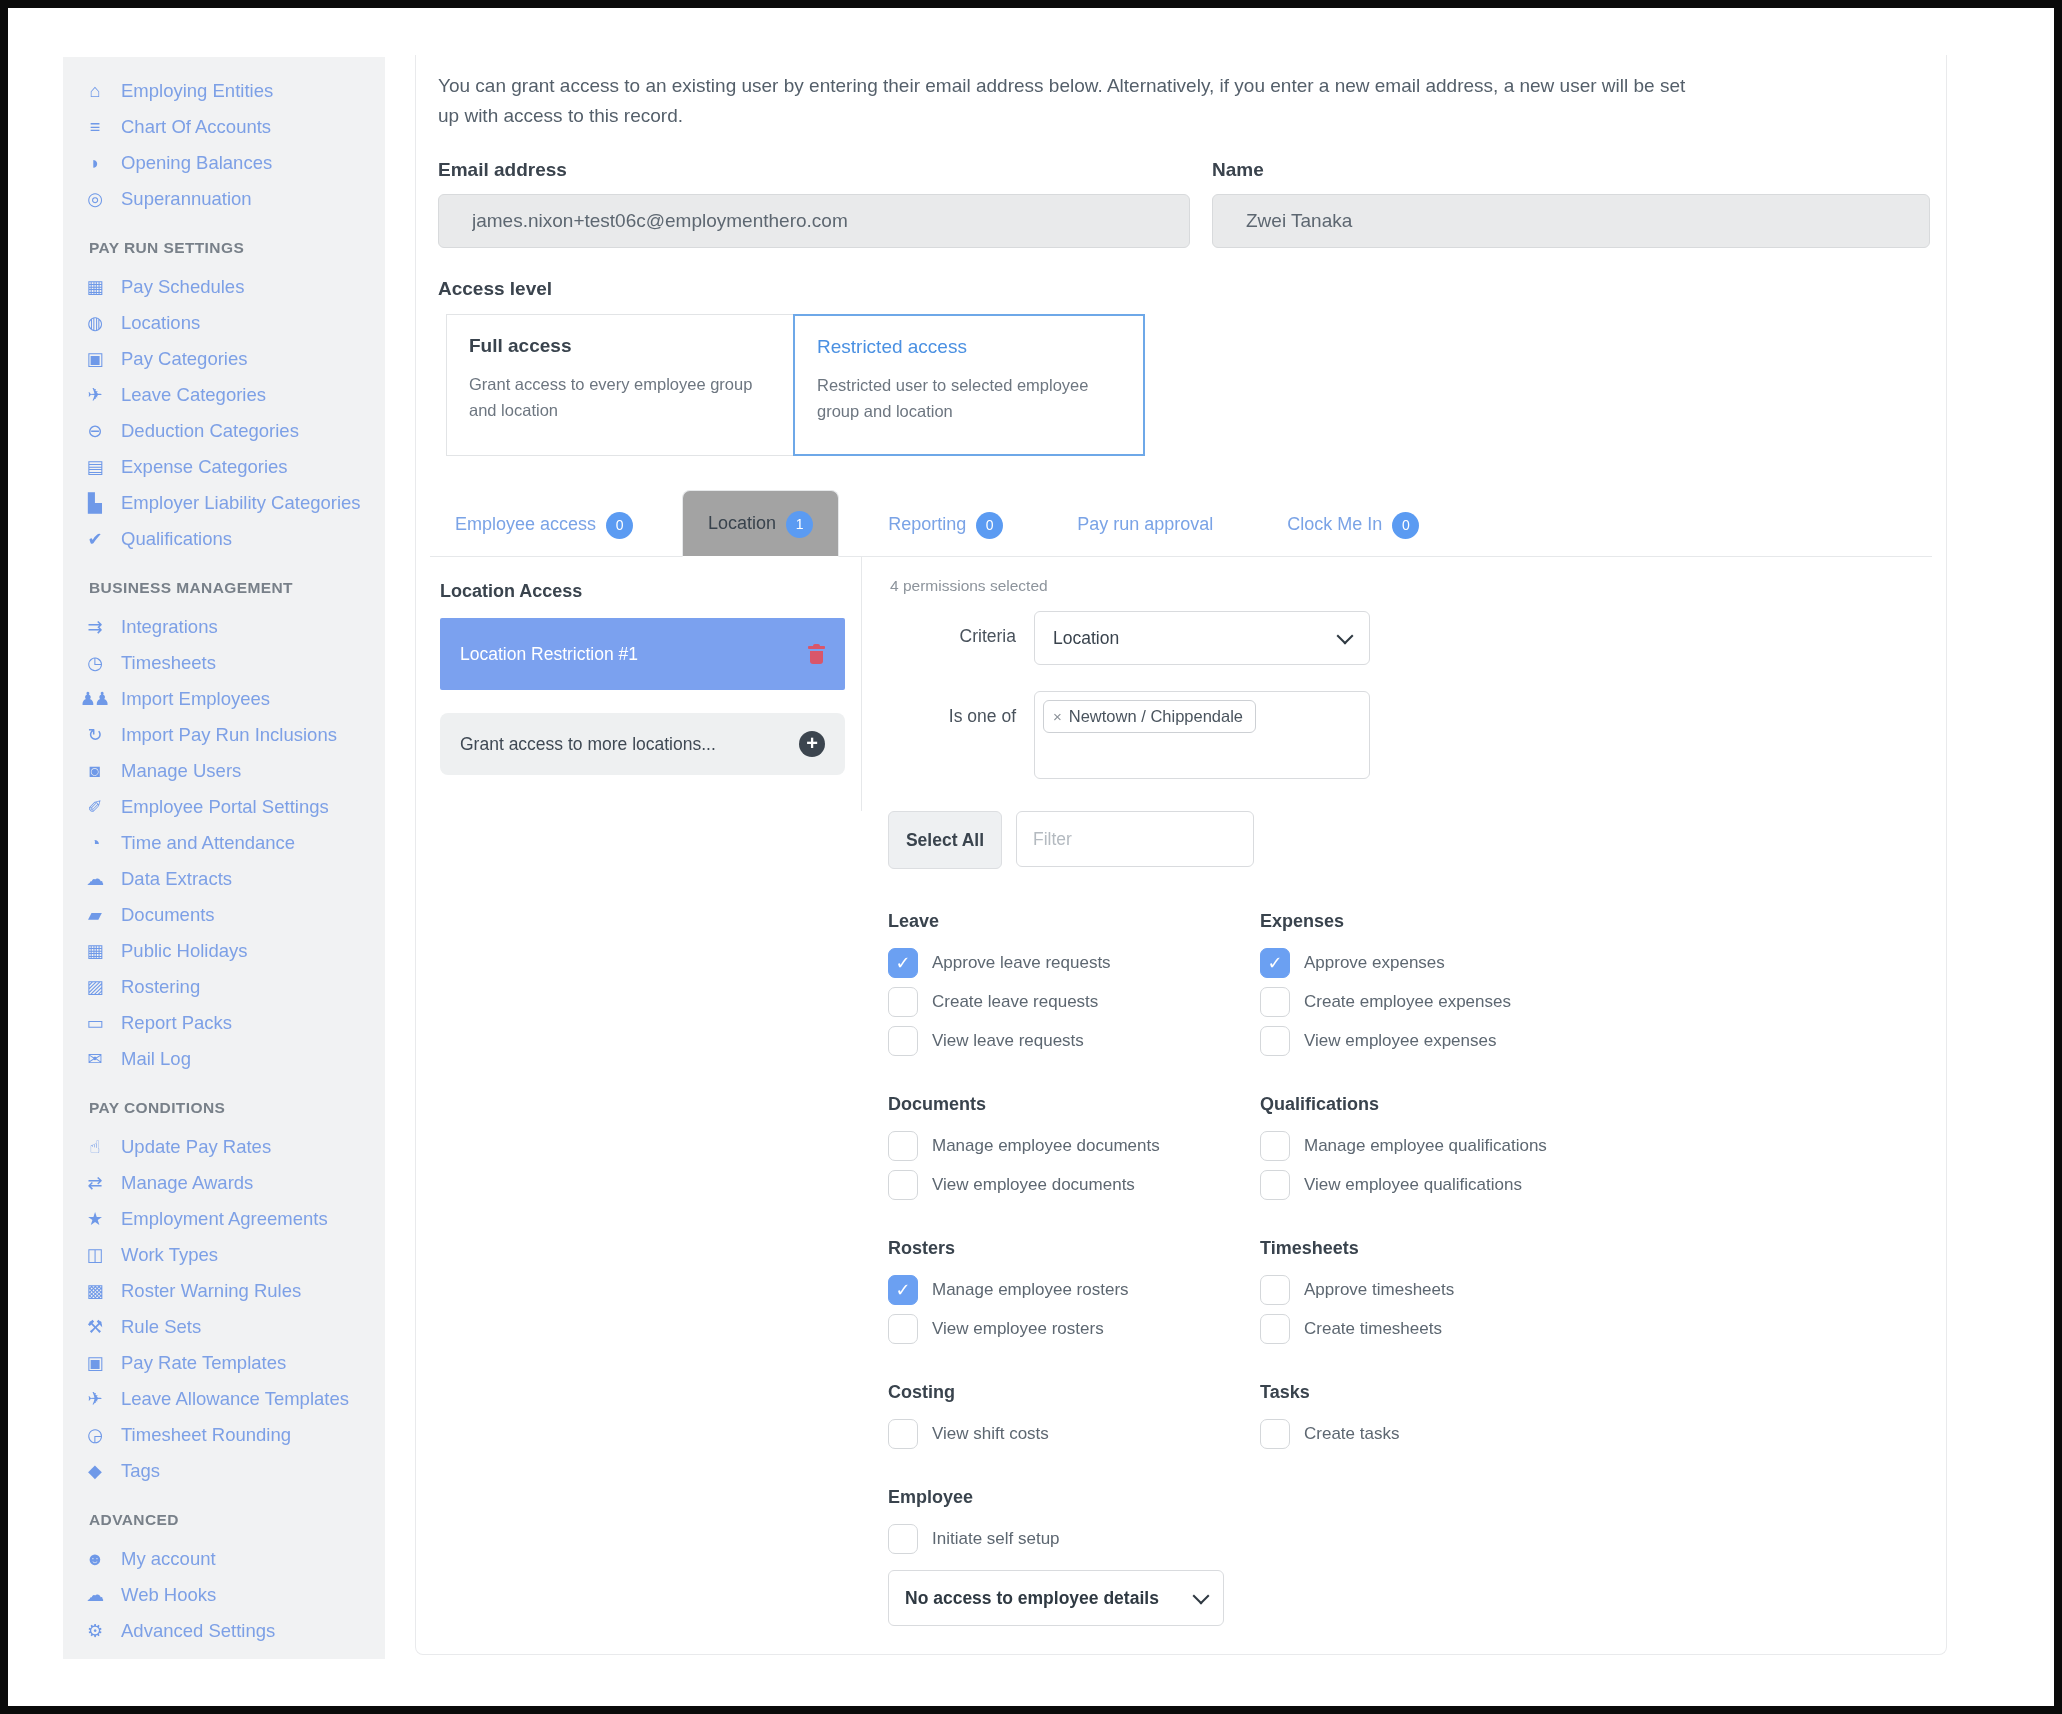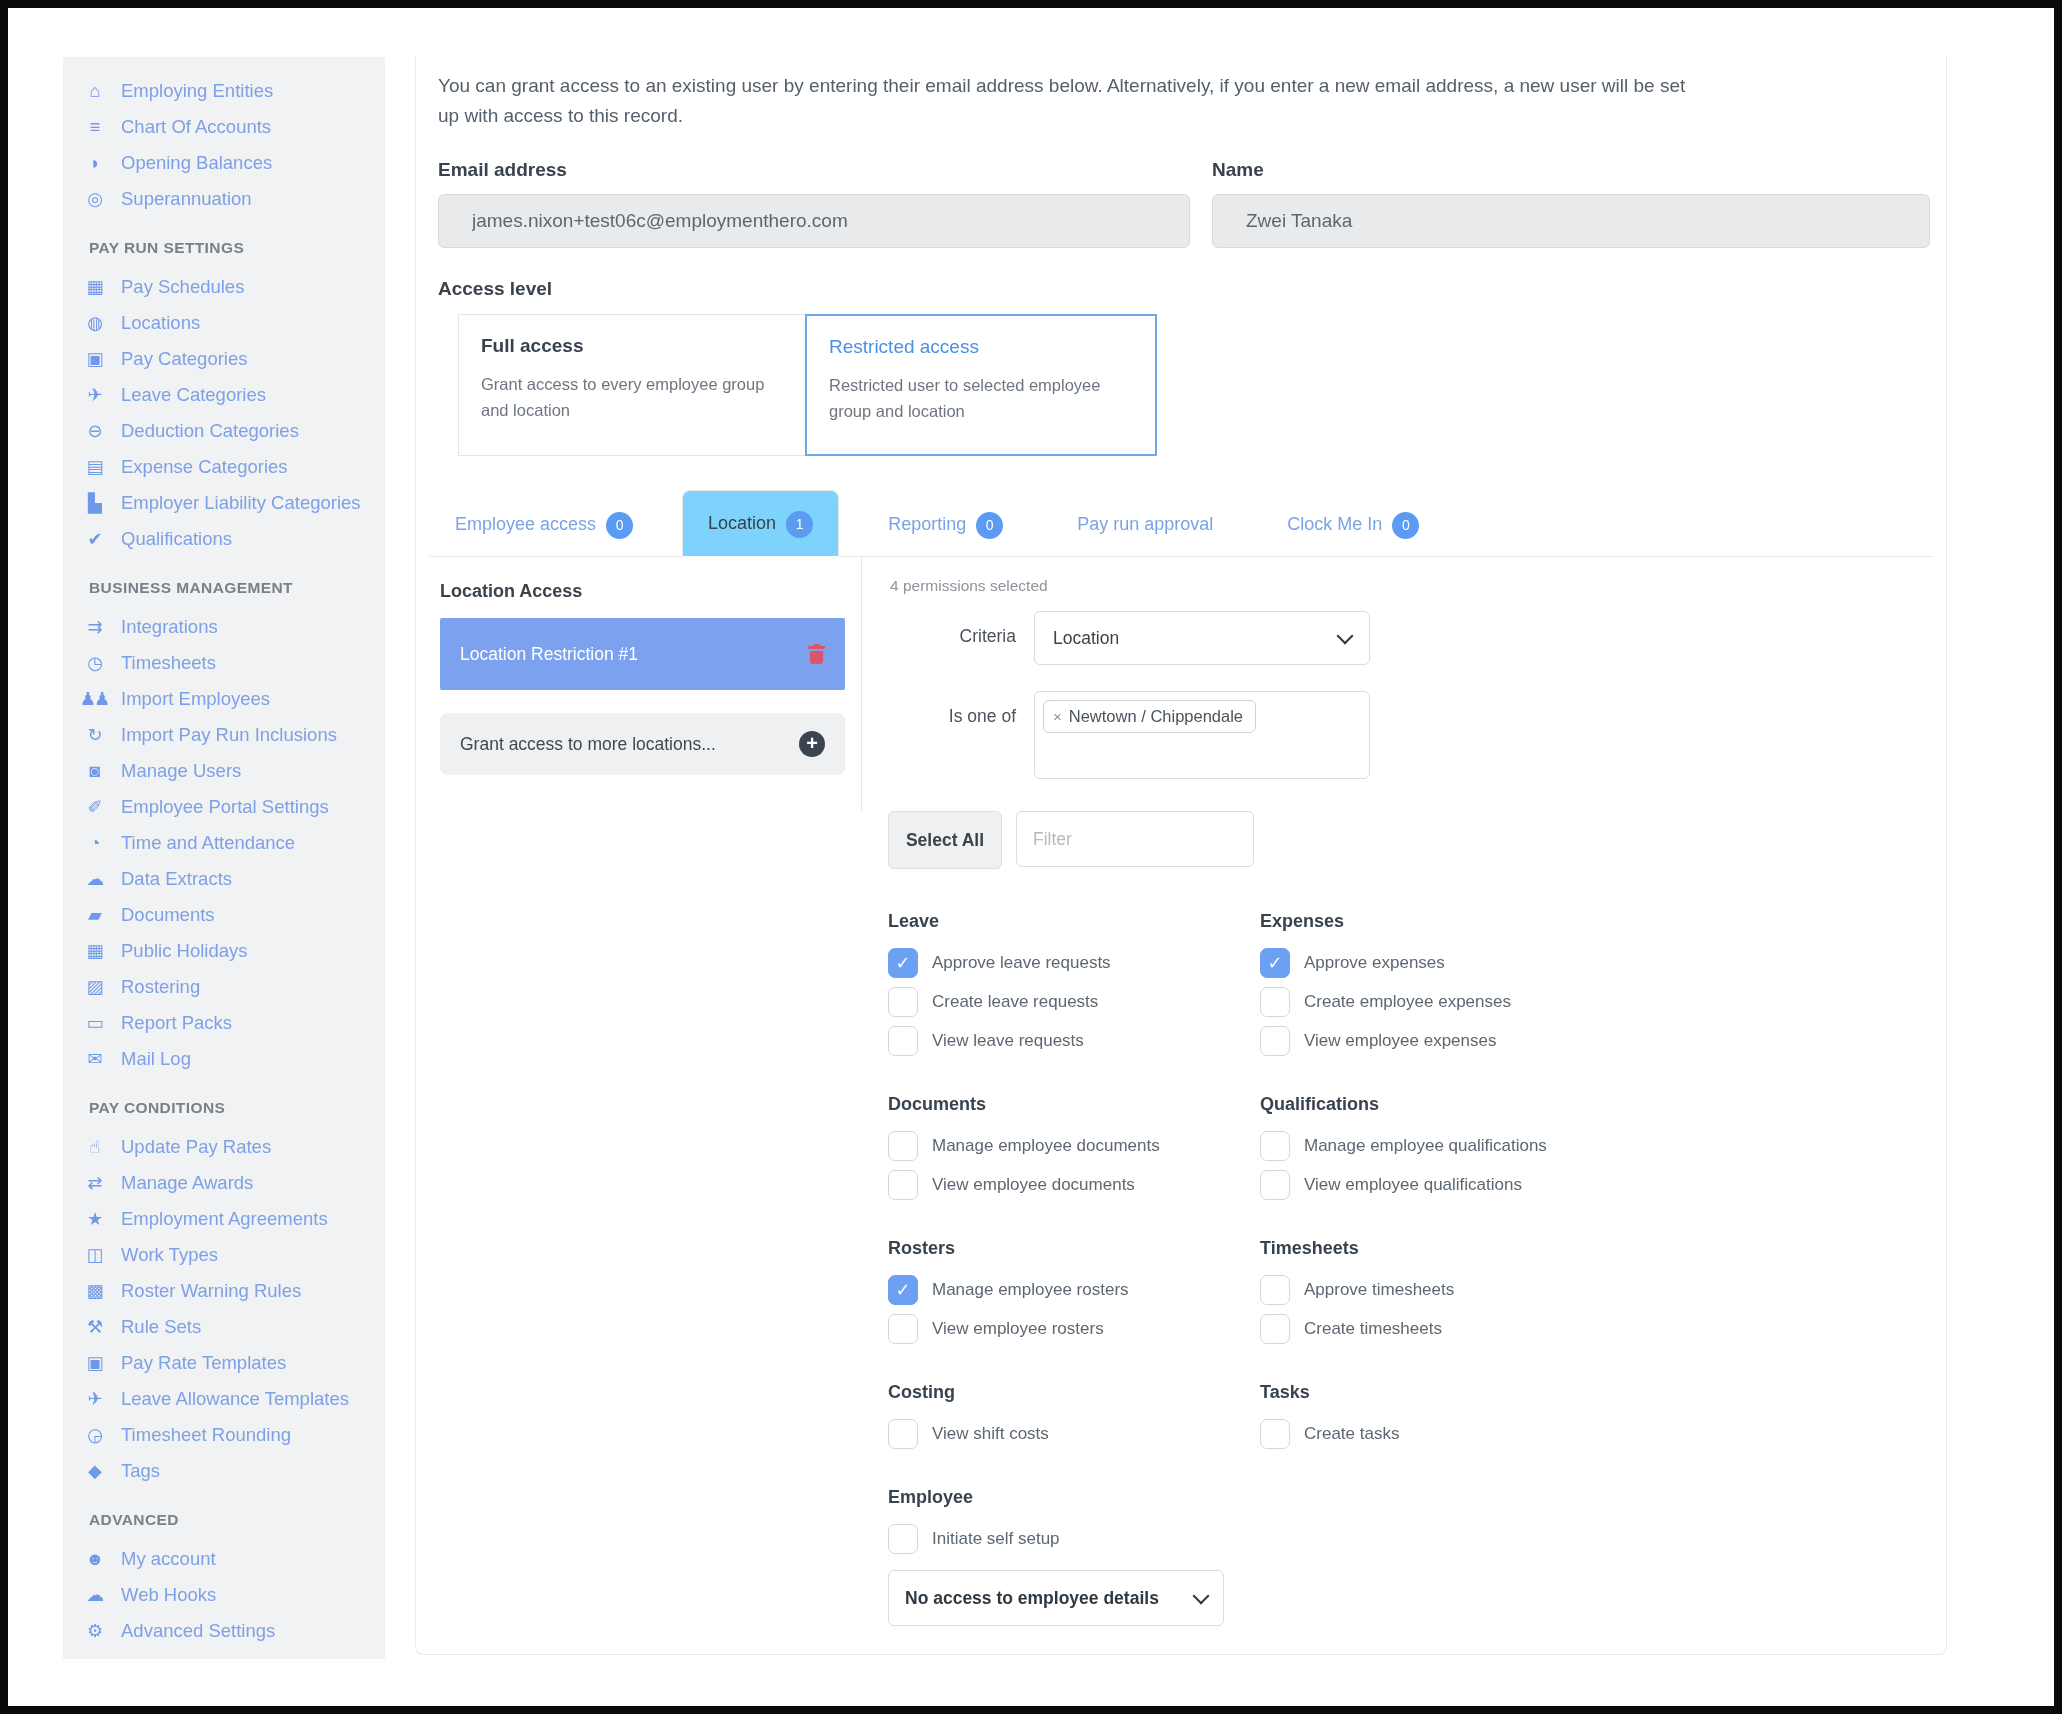--- a/index.html
+++ b/index.html
@@ -43,38 +43,38 @@
   .field-email{width:752px;}
   .field-name{flex:1;margin-right:2px;}
   .field-label{font-size:19px;font-weight:700;color:#3a434d;margin-bottom:13px;}
   .text-input{
     height:54px;background:#e9eaeb;border:1px solid #d8dadc;border-radius:6px;
     padding:0 33px;font-size:19px;color:#5d6771;width:100%;box-sizing:border-box;
     font-family:"Liberation Sans","DejaVu Sans",sans-serif;
   }
   .section-label{font-size:19px;font-weight:700;color:#3a434d;margin:30px 0 0 8px;}
 
-  .access-row{display:flex;margin:14px 0 0 16px;padding-left:12px;}
+  .access-row{display:flex;margin:14px 0 0 4px;padding-left:12px;}
   .access-box{
     width:348px;height:142px;border:1px solid #e2e4e6;box-sizing:border-box;
     padding:20px 22px;cursor:pointer;background:#fff;
   }
   .access-box.selected{border:2px solid #6ea8e8;margin-left:-1px;width:352px;}
   .access-title{font-size:19px;font-weight:700;color:#39434d;}
   .access-box.selected .access-title{color:#4a90e2;font-weight:400;}
   .access-desc{margin-top:14px;font-size:16.5px;line-height:26px;color:#6d7680;max-width:300px;}
 
   
   .tabs{display:flex;align-items:flex-end;margin:34px 0 0 0;border-bottom:1px solid #e6e8ea;height:66px;gap:24px;}
   .tab{
     padding:0 25px;height:64px;line-height:64px;font-size:18px;color:#7aa3e6;cursor:pointer;
     white-space:nowrap;margin-bottom:0;
   }
   .tab.active{
-    background:#7dd3fc;border:1px solid #e6e8ea;border-bottom:1px solid #fff;border-radius:8px 8px 0 0;
+    background:#a3a3a3;border:1px solid #e6e8ea;border-bottom:1px solid #fff;border-radius:8px 8px 0 0;
     color:#39434d;margin-bottom:-1px;height:65px;
   }
   .badge{
     display:inline-flex;align-items:center;justify-content:center;
     width:27px;height:27px;border-radius:50%;background:#5b9bf2;color:#fff;
     font-size:14px;margin-left:10px;vertical-align:middle;line-height:1;
   }
 
   
   .tab-content{display:flex;align-items:flex-start;}

